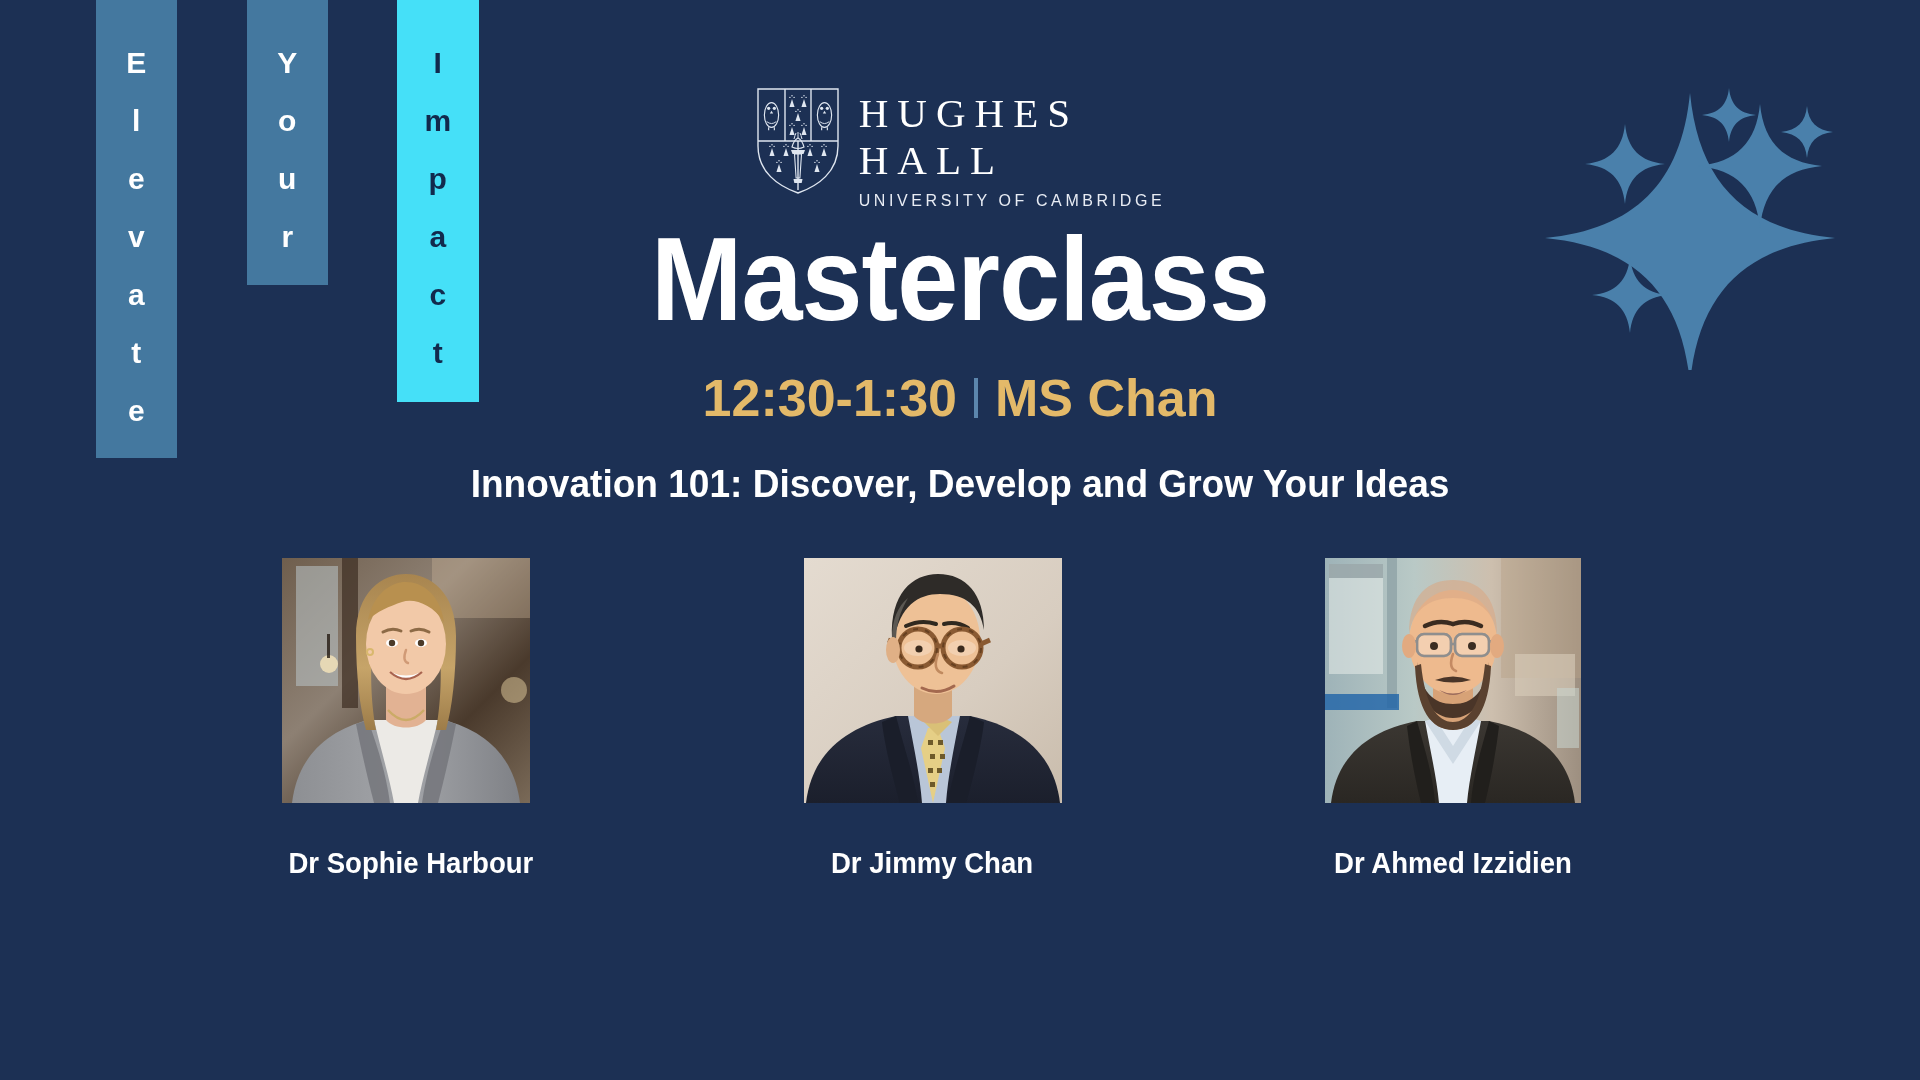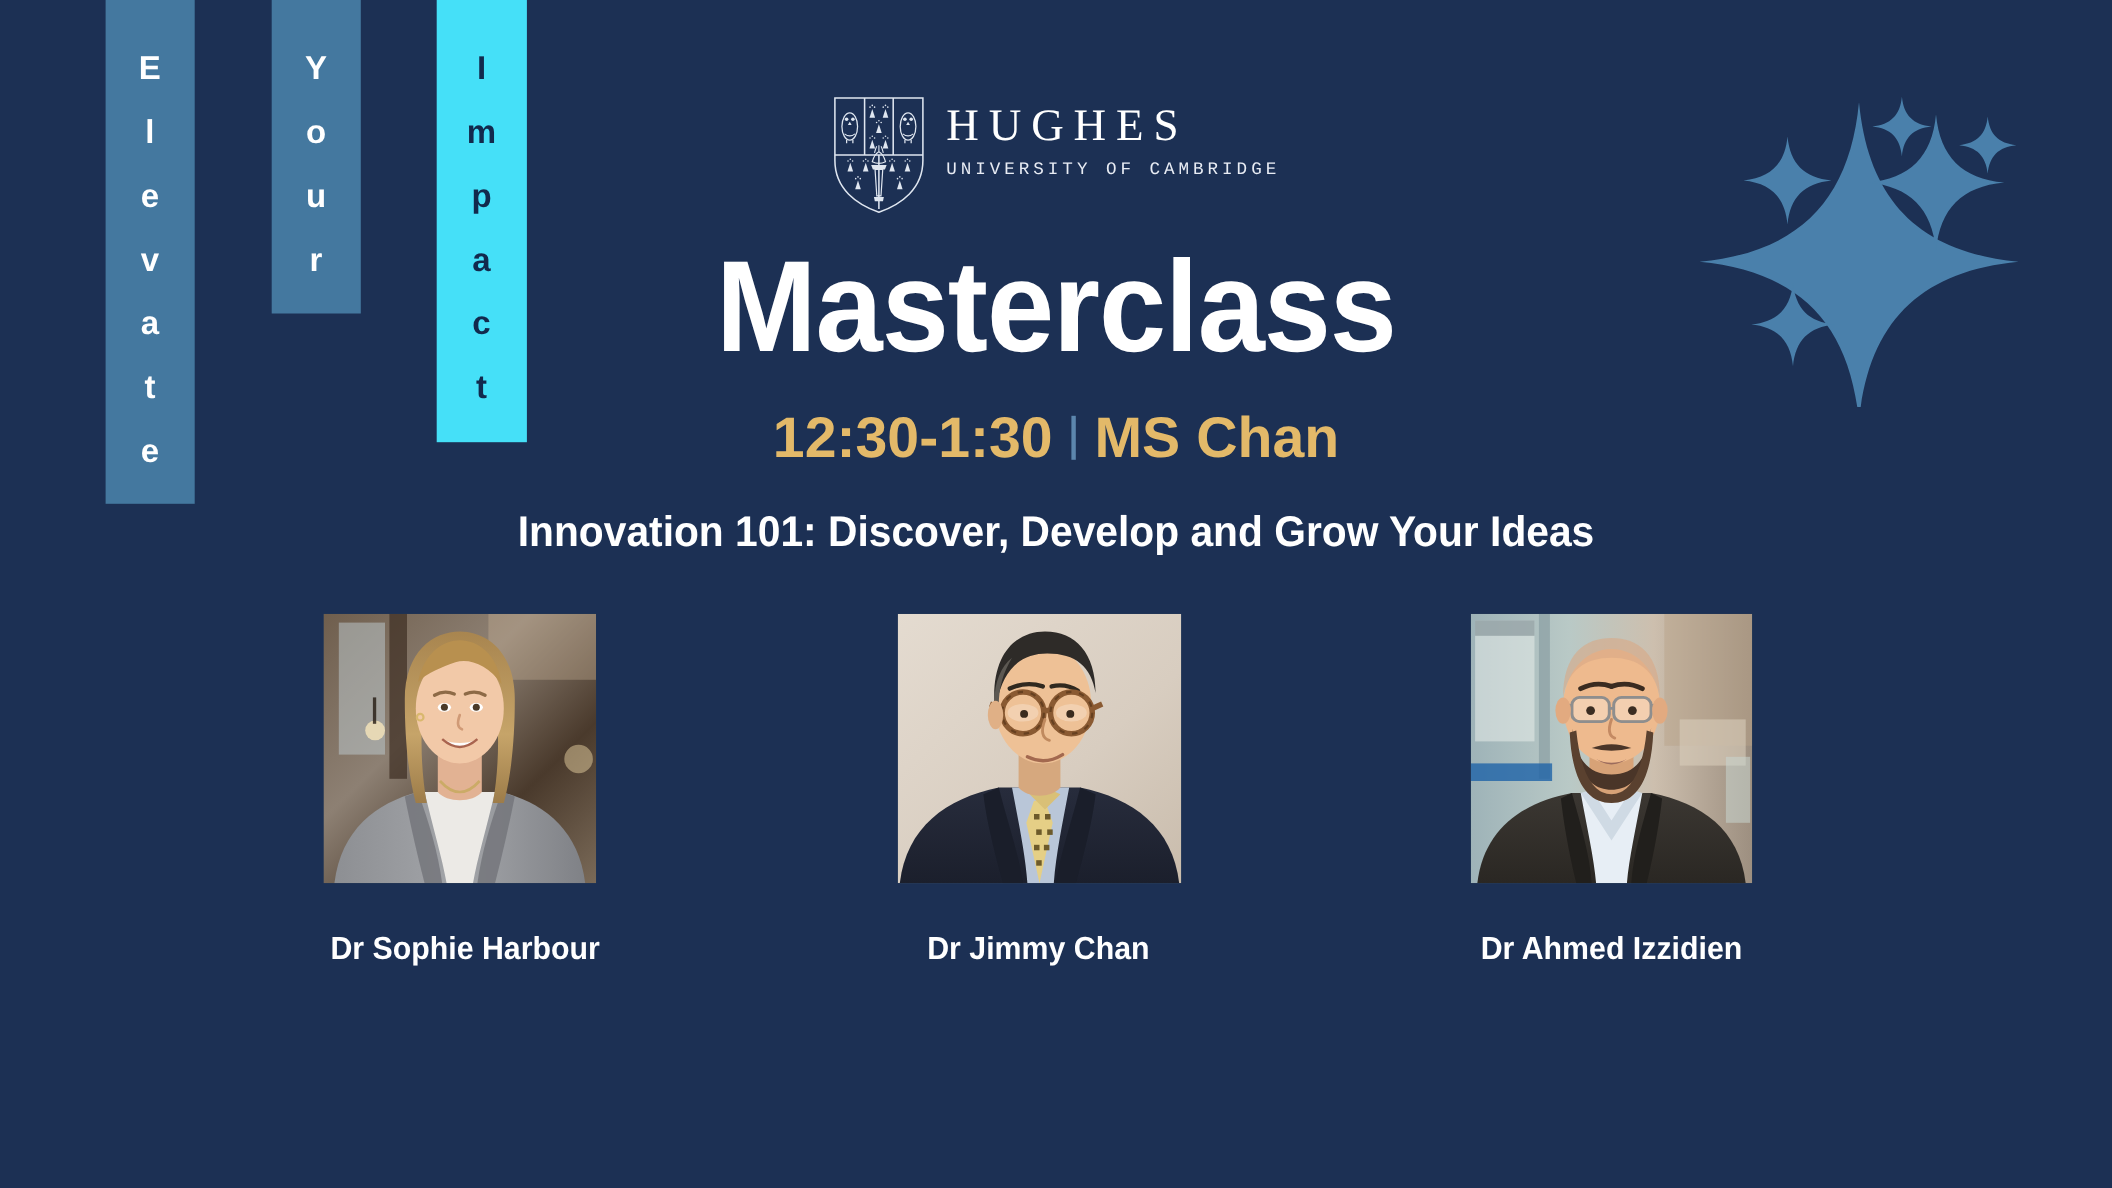--- a/index.html
+++ b/index.html
@@ -87,21 +87,21 @@
   }
   .wordmark .line {
     font-family: "Liberation Serif", serif;
     color: #ffffff;
     font-size: 41px;
     letter-spacing: 9px;
     line-height: 47px;
     white-space: nowrap;
   }
   .wordmark .sub {
-    font-family: Liberation Mono, monospace;
+    font-family: Liberation Sans, sans-serif;
     color: #e8ecf4;
     font-size: 16px;
     letter-spacing: 3.6px;
     margin-top: 8px;
     white-space: nowrap;
   }
 
   
   .headline {
     position: absolute;
@@ -147,21 +147,21 @@
     text-align: center;
     color: #ffffff;
     font-size: 39px;
     font-weight: bold;
     transform: scaleX(0.95);
   }
 
   
   .speakers {
     position: absolute;
-    left: 294px;
+    left: 282px;
     top: 558px;
     width: 1299px;
     display: flex;
     justify-content: space-between;
   }
   .speaker { width: 256px; }
   .photo {
     width: 256px;
     height: 245px;
     overflow: hidden;
@@ -341,20 +341,21 @@
             <path d="M-4,-10 q1,-4 2,-6 M0,-11 q0,-4 0,-6 M4,-10 q-1,-4 -2,-6" fill="none" stroke="#dfe6f0" stroke-width="1"></path>
             <path d="M-7,1 h14 l-1.5,4 h-11 Z"></path>
             <path d="M-3.5,5 h7 l-1.6,24 h-3.8 Z" fill="none" stroke="#dfe6f0" stroke-width="1.1"></path>
             <path d="M-4.5,30 h9 l-0.8,4 h-7.4 Z"></path>
           </g>
         </g>
       </svg>
     </div>
     <div class="wordmark">
       <span class="line">HUGHES</span>
+      <span class="line">HALL</span>
       <span class="sub">UNIVERSITY OF CAMBRIDGE</span>
     </div>
   </div>
 
   <div class="headline">Masterclass</div>
 
   <div class="meta-row">
     <span>12:30-1:30</span>
     <span class="divider"></span>
     <span>MS Chan</span>

